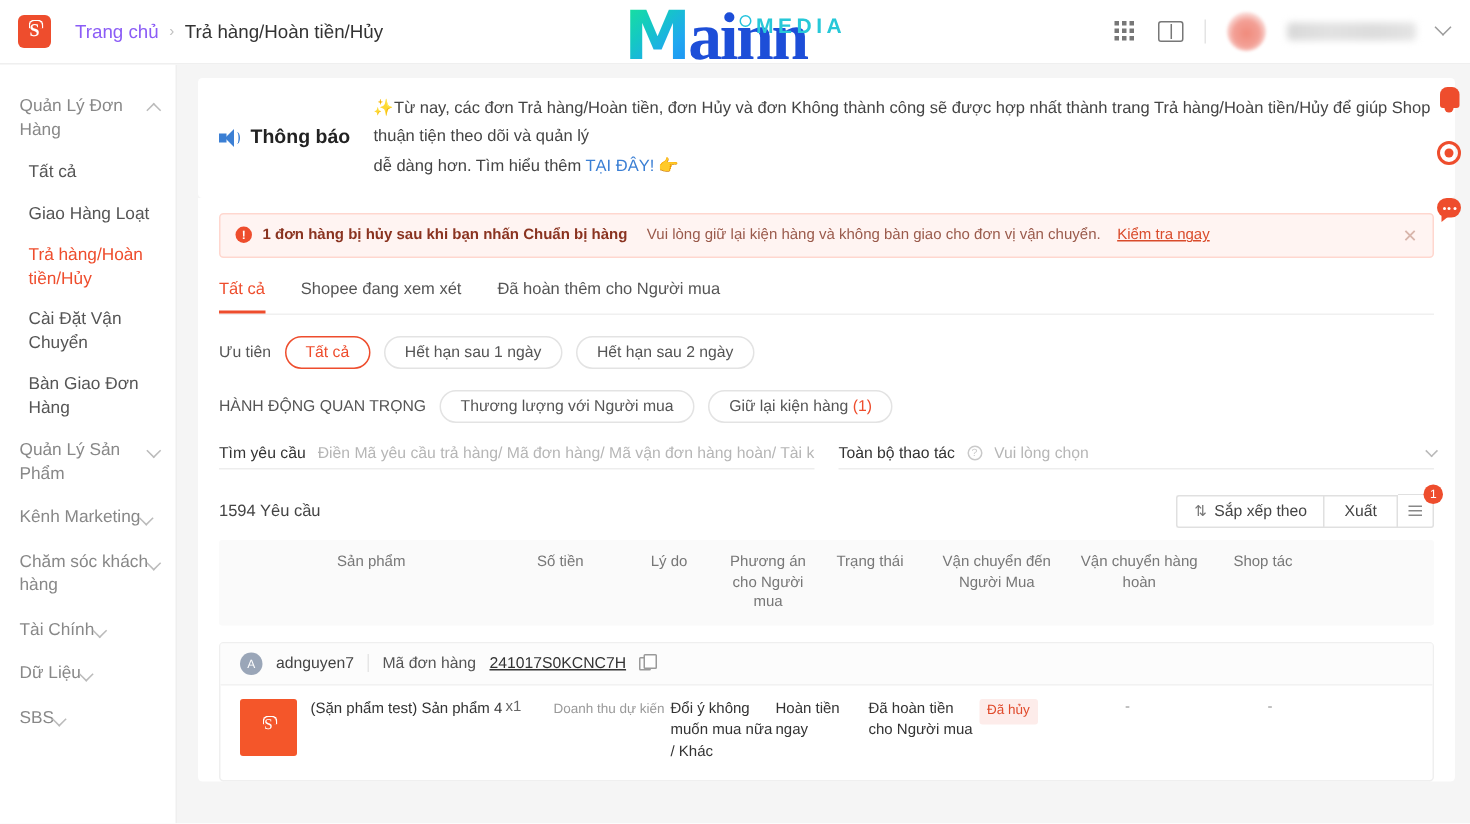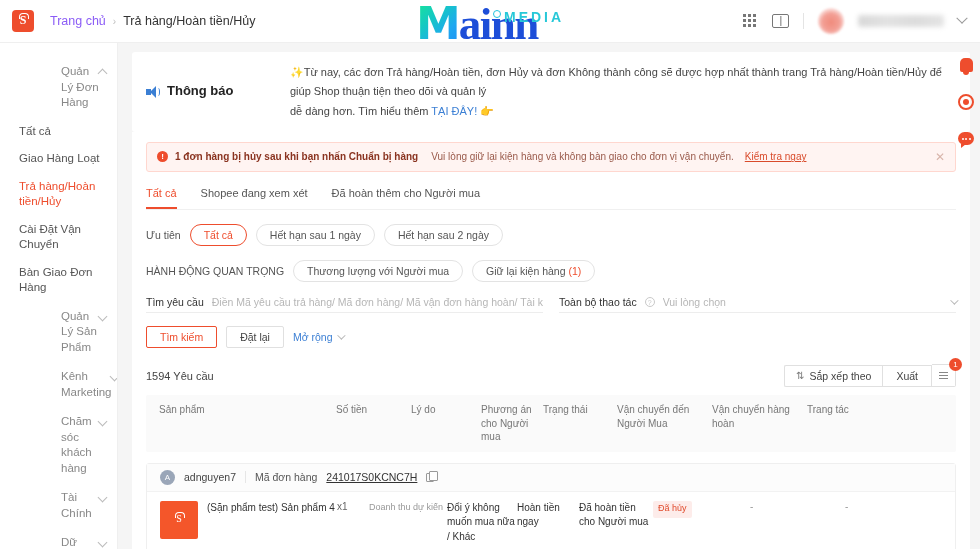--- a/index.html
+++ b/index.html
@@ -116,21 +116,21 @@
   .sidebar {
     position: absolute; top: 43px; left: 0;
     width: 118px; height: 506px;
     background: #ffffff;
     border-right: 1px solid #efefef;
     padding-top: 14px;
     overflow: hidden;
   }
   .sb-group {
     display: flex; align-items: flex-start; 
-    padding: 7px 11px 7px 13px; cursor: pointer; margin-left: 48px;
+    padding: 7px 11px 7px 13px; cursor: pointer;
   }
   .sb-group-label { font-size: 11.5px; color: #888; line-height: 1.35; }
   .sb-chev {
     width: 7px; height: 7px; margin-top: 4px; flex: none;
     border-right: 1.2px solid #bbb; border-bottom: 1.2px solid #bbb;
     transform: rotate(45deg);
   }
   .sb-chev.up { transform: rotate(-135deg); margin-top: 6px; }
   .sb-item {
     padding: 6px 11px 6px 19px;
@@ -166,21 +166,21 @@
     width: 0; height: 0;
     border-top: 6px solid transparent; border-bottom: 6px solid transparent;
     border-right: 6px solid #3b7fd4;
   }
   .speaker-icon .sp-wave {
     position: absolute; left: 10px; top: 3px;
     width: 4px; height: 8px;
     border-right: 1.3px solid #3b7fd4; border-radius: 0 50% 50% 0;
   }
   .notice-title { font-size: 13px; color: #222; font-weight: bold; line-height: 1.3; }
-  .notice-body { font-size: 11px; color: #444; line-height: 1.75; margin-left: 41px; }
+  .notice-body { font-size: 11px; color: #444; line-height: 1.75; }
   .notice-link2 { color: #3b7fd4; text-decoration: none; }
 
   
   .tabrow {
     display: flex; align-items: center;
     background: #fff; margin-top: 10px;
     padding: 0 14px; height: 38px;
     border-bottom: 1px solid #f0f0f0;
     border-radius: 3px 3px 0 0;
   }
@@ -309,20 +309,21 @@
     width: 13px; height: 13px; border-radius: 50%;
     background: #ee4d2d; color: #fff;
     font-size: 8px; text-align: center; line-height: 13px;
   }
 
   
   .thead {
     display: flex; background: #fafafa;
     padding: 8px 0; font-size: 10px; color: #777;
     border-radius: 2px;
+    text-align: center;
   }
   .thead div { line-height: 1.35; }
   .c1 { width: 190px; padding-left: 13px; }
   .c2 { width: 75px; }
   .c3 { width: 70px; }
   .c4 { width: 62px; }
   .c5 { width: 74px; }
   .c6 { width: 95px; }
   .c7 { width: 95px; }
   .c8 { width: 70px; }
@@ -553,28 +554,20 @@
           <div class="field">
             <span class="field-label">Tìm yêu cầu</span>
             <input class="field-input" placeholder="Điền Mã yêu cầu trả hàng/ Mã đơn hàng/ Mã vận đơn hàng hoàn/ Tài khoản Người mua" style="">
           </div>
           <div class="field">
             <span class="field-label">Toàn bộ thao tác</span>
             <span class="help-o">?</span>
             <input class="field-input" placeholder="Vui lòng chọn" style="">
             <span class="chev-d"></span>
           </div>
-        </div>
-        <div class="btn-row">
-          <button class="btn primary">Tìm kiếm</button>
-          <button class="btn">Đặt lại</button>
-          <span class="btn-link">
-            <span>Mở rộng</span>
-            <span class="chev-d"></span>
-          </span>
         </div>
       </div>
 
       <div class="count-row">
         <span class="count-text">1594 Yêu cầu</span>
         <span class="count-right">
           <span class="sortbtn">
             <span class="sort-gl">⇅</span>
             <span>Sắp xếp theo</span>
           </span>
@@ -589,21 +582,21 @@
       </div>
 
       <div class="thead">
         <div class="c1">Sản phẩm</div>
         <div class="c2">Số tiền</div>
         <div class="c3">Lý do</div>
         <div class="c4">Phương án cho Người mua</div>
         <div class="c5">Trạng thái</div>
         <div class="c6">Vận chuyển đến Người Mua</div>
         <div class="c7">Vận chuyển hàng hoàn</div>
-        <div class="c8">Trang tác</div>
+        <div class="c8">Shop tác</div>
       </div>
 
       <div class="order">
         <div class="order-head">
           <span class="ava">A</span>
           <span>adnguyen7</span>
           <span class="oh-div"></span>
           <span class="oh-label">Mã đơn hàng</span>
           <span class="oh-code">241017S0KCNC7H</span>
           <span class="copy-icon"></span>

